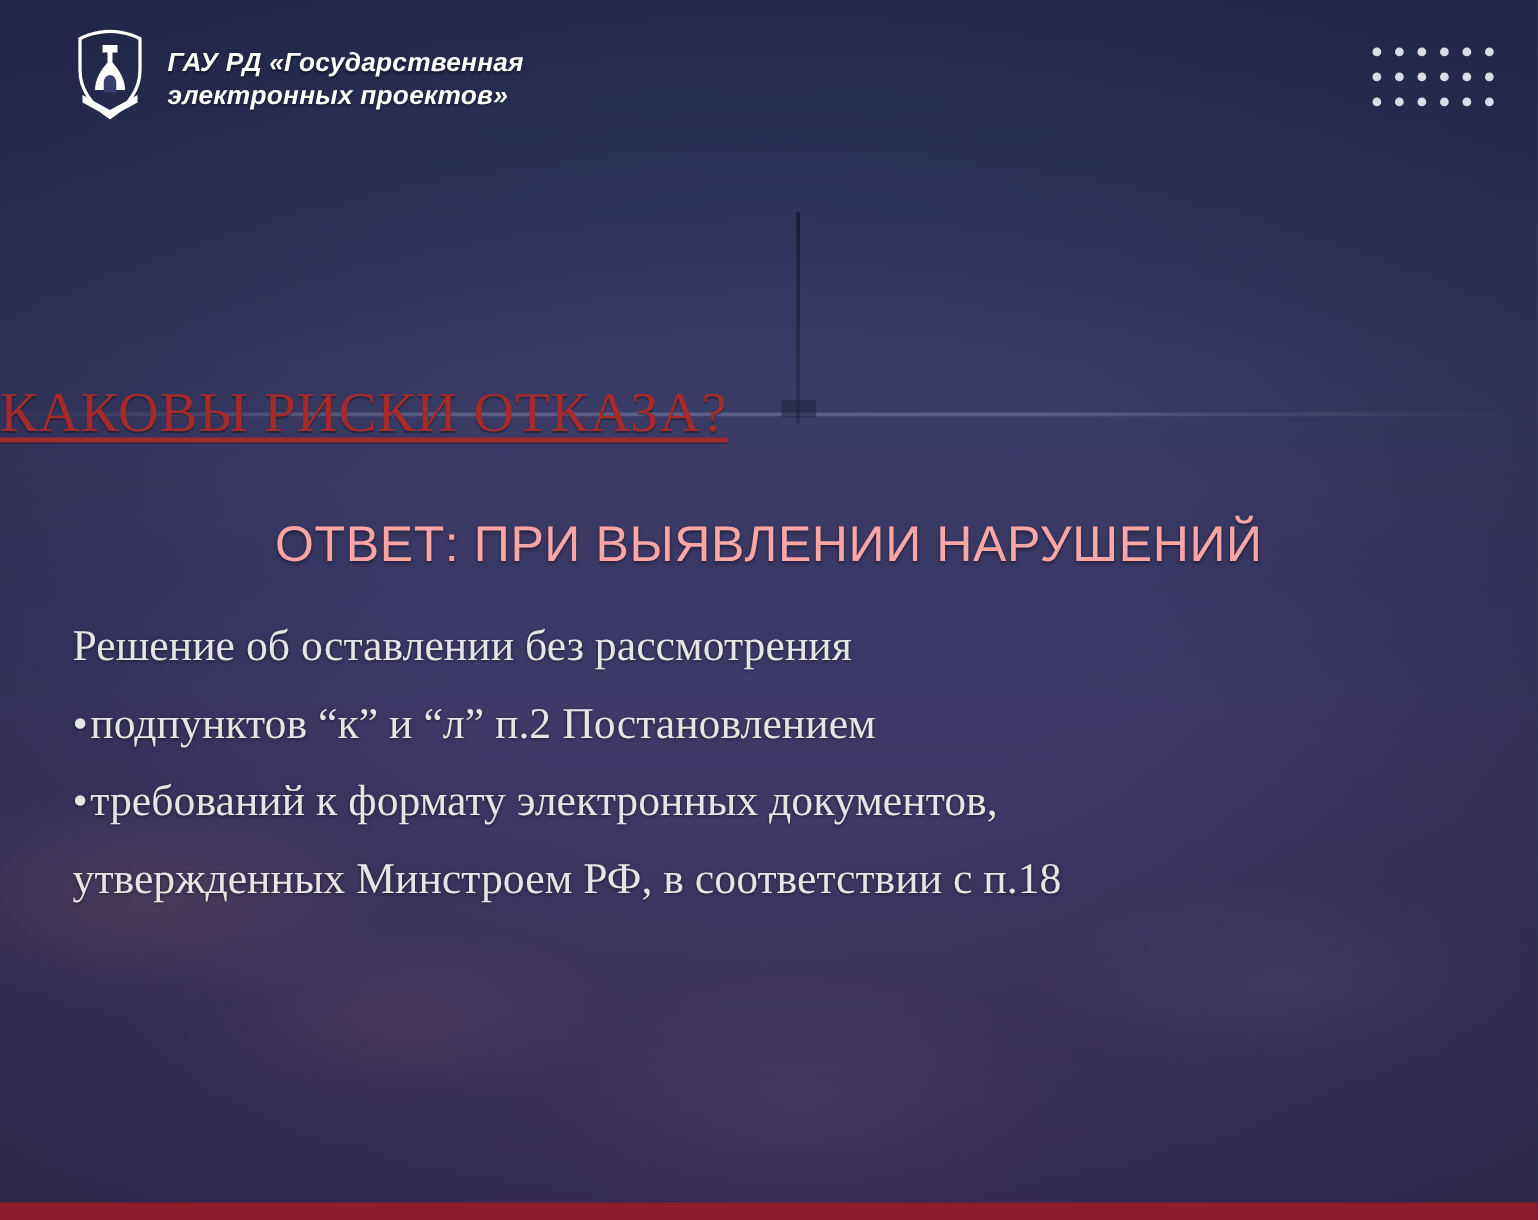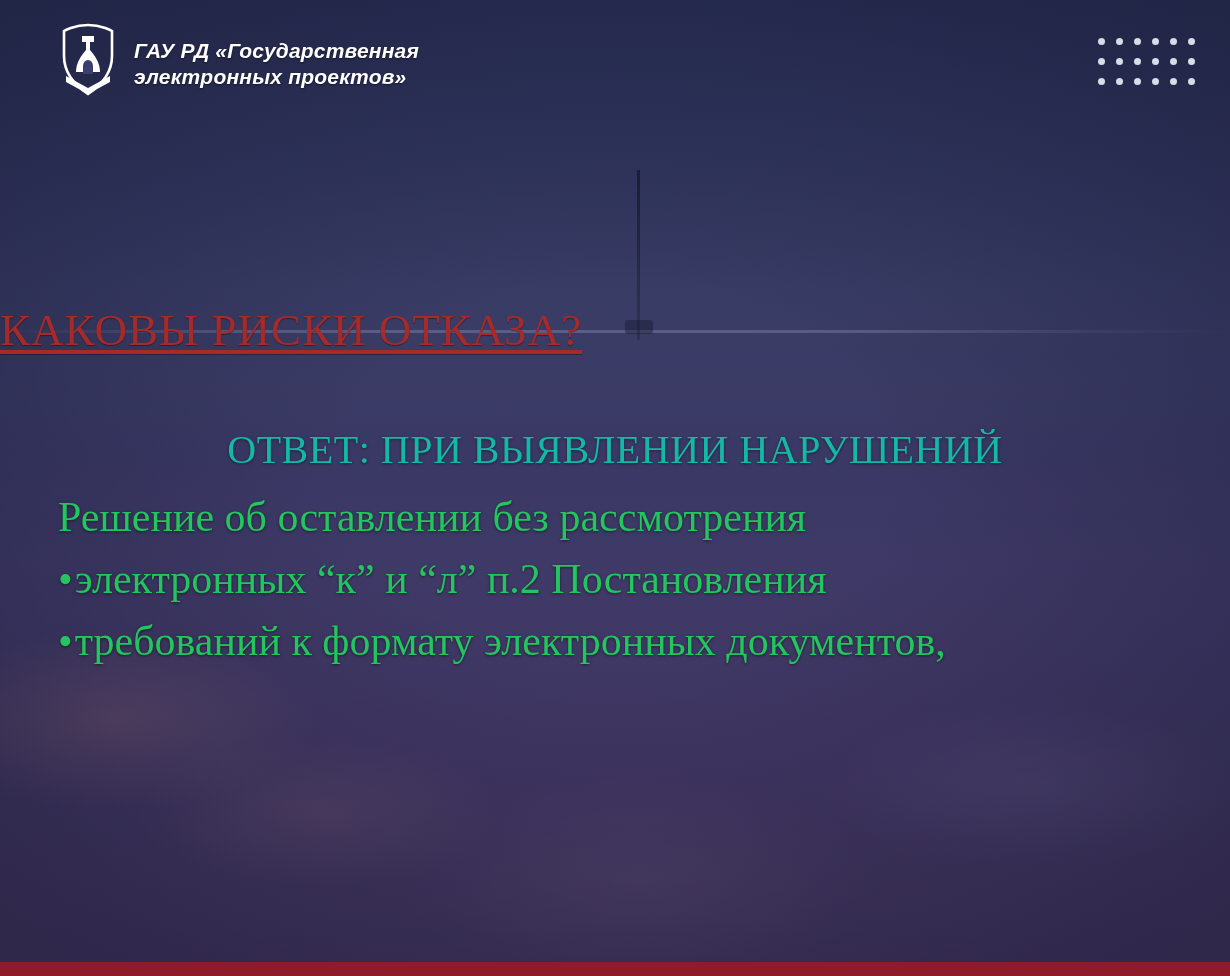--- a/index.html
+++ b/index.html
@@ -129,36 +129,35 @@
     text-underline-offset: 5px;
     text-shadow: 0 1px 1px rgba(0,0,0,.35);
     margin-top: 36px;
   }
   .answer {
     position: absolute;
     left: 0;
     right: 0;
     top: 414px;
     text-align: center;
-    color: #14b8a6;
-    font-family: Liberation Serif, serif;
+    color: #fca5a5;
+    font-family: Liberation Sans, sans-serif;
     font-weight: 300;
     font-size: 40px;
     letter-spacing: .5px;
     text-shadow: 0 1px 3px rgba(0,0,0,.45);
-    margin-top: 12px;
   }
   .body-text {
     position: absolute;
     left: 58px;
     right: 52px;
     top: 486px;
-    color: #22c55e;
+    color: #e5e5e5;
     font-family: "Liberation Serif", serif;
-    font-size: 42px;
+    font-size: 35px;
     line-height: 62px;
     text-shadow: 0 1px 3px rgba(0,0,0,.5);
   }
   .body-text p { margin: 0; }
   .bullet:before {
     content: "•";
     margin-right: 2px;
   }
 
   .footbar {
@@ -217,18 +216,19 @@
         <i></i>
     </div>
   </div>
 
   <div class="title">КАКОВЫ РИСКИ ОТКАЗА?</div>
 
   <div class="answer">ОТВЕТ:  ПРИ ВЫЯВЛЕНИИ НАРУШЕНИЙ</div>
 
   <div class="body-text">
     <p>Решение об оставлении без рассмотрения</p>
-    <p class="bullet">электронных “к” и “л” п.2 Постановления</p>
+    <p class="bullet">подпунктов “к” и “л” п.2 Постановлением</p>
     <p class="bullet">требований к формату электронных документов,</p>
+    <p>утвержденных Минстроем РФ, в соответствии с п.18</p>
   </div>
 
   <div class="footbar"></div>
 </div>
 
 </body></html>

